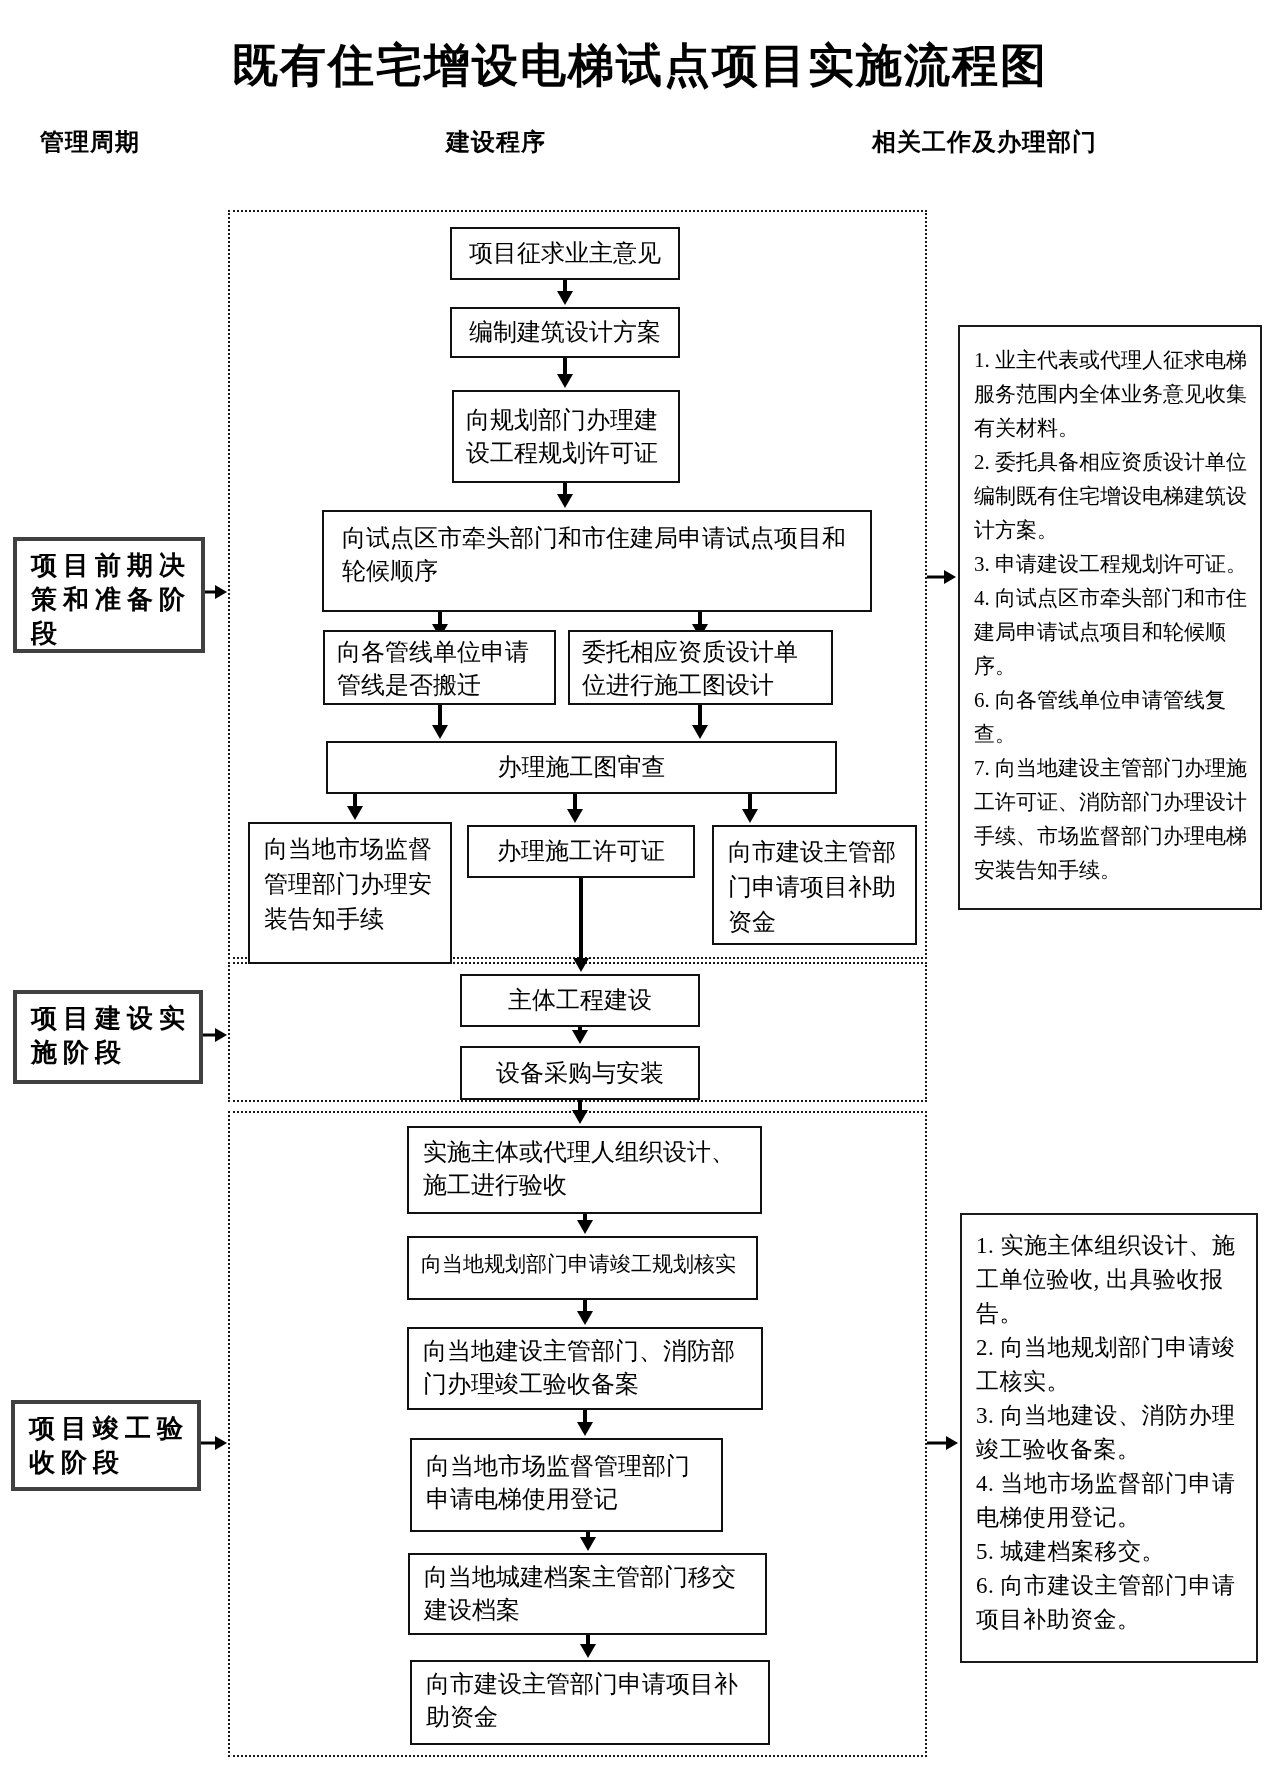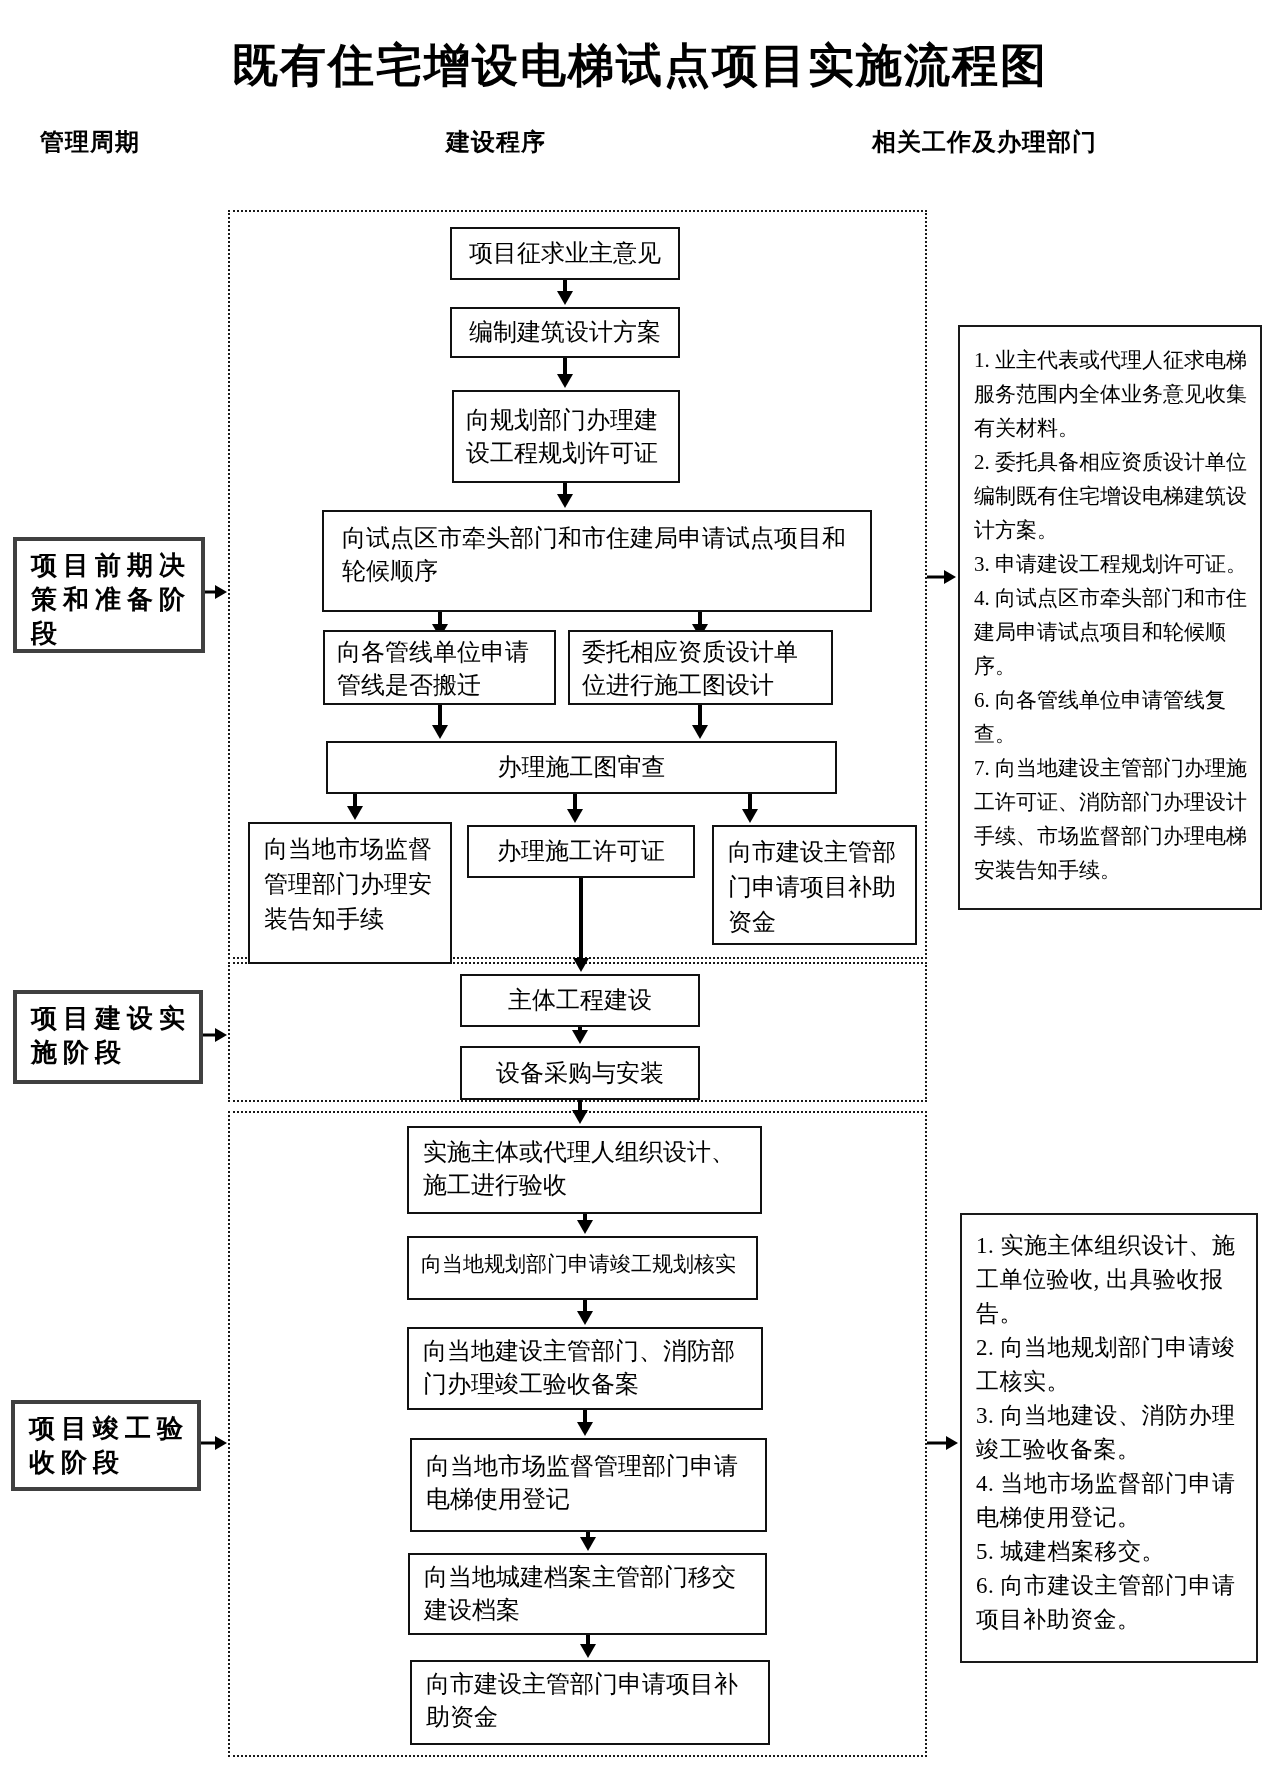--- a/index.html
+++ b/index.html
@@ -162,21 +162,21 @@
   <div class="fb l" style="left:248px;top:822px;width:204px;height:142px;padding:8px 14px;line-height:35px">向当地市场监督管理部门办理安装告知手续</div>
   <div class="fb c" style="left:467px;top:825px;width:228px;height:53px">办理施工许可证</div>
   <div class="fb l" style="left:712px;top:825px;width:205px;height:120px;padding:8px 14px;line-height:35px">向市建设主管部门申请项目补助资金</div>
 
   <div class="fb c" style="left:460px;top:974px;width:240px;height:53px">主体工程建设</div>
   <div class="fb c" style="left:460px;top:1046px;width:240px;height:54px">设备采购与安装</div>
 
   <div class="fb l" style="left:407px;top:1126px;width:355px;height:88px;padding:8px 14px">实施主体或代理人组织设计、施工进行验收</div>
   <div class="fb l" style="left:407px;top:1236px;width:351px;height:64px;padding:10px 12px;font-size:21px">向当地规划部门申请竣工规划核实</div>
   <div class="fb l" style="left:407px;top:1327px;width:356px;height:83px;padding:6px 14px">向当地建设主管部门、消防部门办理竣工验收备案</div>
-  <div class="fb l" style="left:410px;top:1438px;width:357px;height:94px;padding:10px 14px">向当地市场监督管理部门申请电梯使用登记</div>
+  <div class="fb l" style="left:410px;top:1438px;width:313px;height:94px;padding:10px 14px">向当地市场监督管理部门申请电梯使用登记</div>
   <div class="fb l" style="left:408px;top:1553px;width:359px;height:82px;padding:6px 14px">向当地城建档案主管部门移交建设档案</div>
   <div class="fb l" style="left:410px;top:1660px;width:360px;height:85px;padding:6px 14px">向市建设主管部门申请项目补助资金</div>
 
   <div class="note note1" style="left:958px;top:293px;width:304px;height:585px">
     <div class="item">1. 业主代表或代理人征求电梯服务范围内全体业务意见收集有关材料。</div>
     <div class="item">2. 委托具备相应资质设计单位编制既有住宅增设电梯建筑设计方案。</div>
     <div class="item">3. 申请建设工程规划许可证。</div>
     <div class="item">4. 向试点区市牵头部门和市住建局申请试点项目和轮候顺序。</div>
     <div class="item">6. 向各管线单位申请管线复查。</div>
     <div class="item">7. 向当地建设主管部门办理施工许可证、消防部门办理设计手续、市场监督部门办理电梯安装告知手续。</div>

